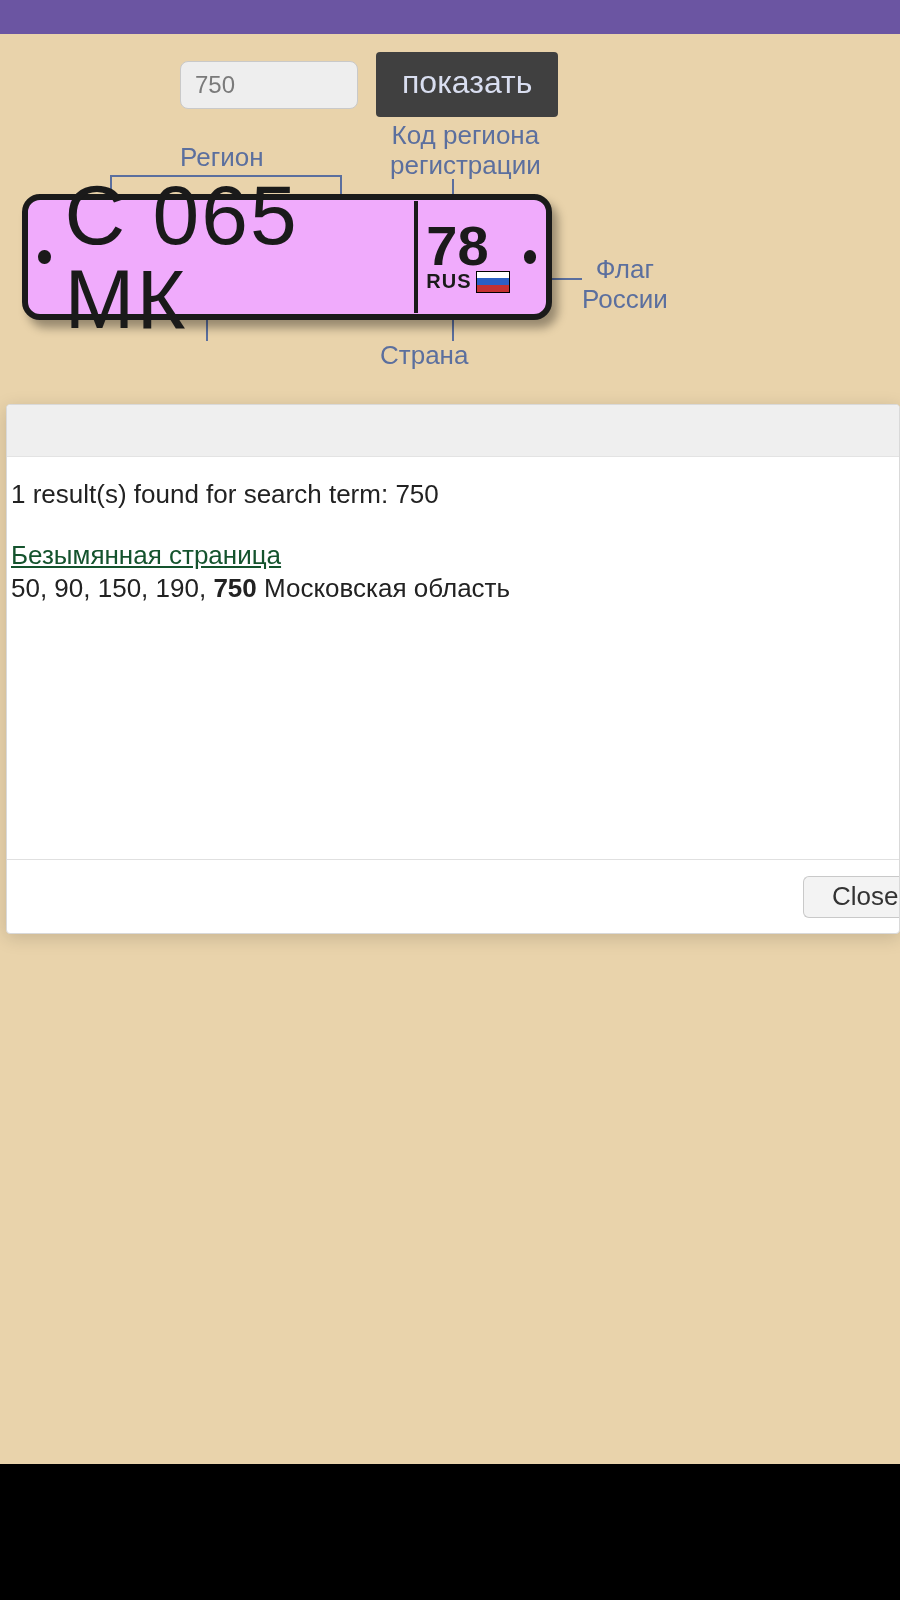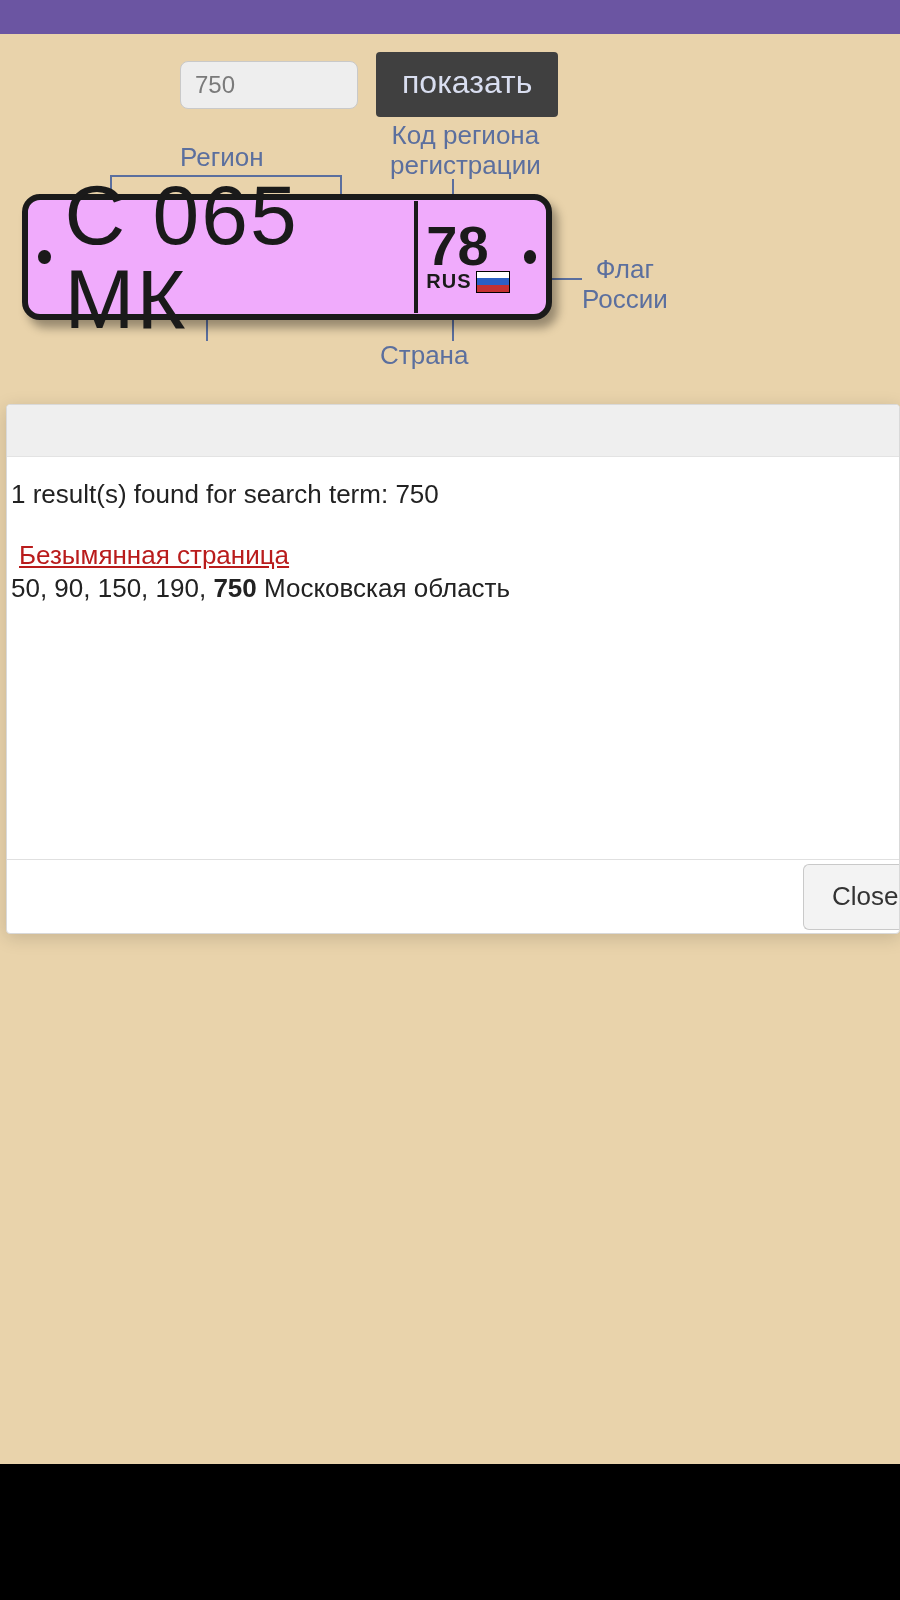--- a/index.html
+++ b/index.html
@@ -41,25 +41,25 @@
   .h2 { color:#333; font-size:32px; padding: 2px 0 10px 120px; font-weight:400; }
 
   .results-panel {
     position: absolute; left: 6px; top: 404px; width: 894px; height: 530px;
     background: #ffffff; border: 1px solid #d9d9d9; border-radius: 4px;
     box-shadow: 0 4px 18px rgba(0,0,0,0.15);
   }
   .results-header { height: 52px; background:#efefef; border-bottom:1px solid #e3e3e3; border-radius:4px 4px 0 0; }
   .results-body { padding: 22px 4px; font-size: 26px; color:#222; }
   .result-count { margin-bottom: 30px; }
-  .result-link { text-decoration: underline; color:#b91c1c; display:block; margin-bottom:2px;margin-left:8px; }
+  .result-link { text-decoration: underline; color:#14532d; display:block; margin-bottom:2px; }
   .result-line .bold { font-weight:700; }
 
   .results-footer { position:absolute; bottom:0; left:0; right:0; border-top:1px solid #e0e0e0; height:74px; display:flex; justify-content:flex-end; align-items:center; padding-right:0; }
-  .close-btn { background:#f3f3f3; border:1px solid #c9c9c9; border-right:none; border-radius:6px 0 0 6px; height:66px; font-size:26px; color:#333; padding: 0 0 0 28px; width:96px; text-align:left; cursor:pointer; }
+  .close-btn { background:#f3f3f3; border:1px solid #c9c9c9; border-right:none; border-radius:6px 0 0 6px; height:42px; font-size:26px; color:#333; padding: 0 0 0 28px; width:96px; text-align:left; cursor:pointer; }
 
   .bottombar { position:absolute; left:0; bottom:0; width:100%; height:136px; background:#000; }
 </style>
 </head>
 <body>
 
 <div class="topbar"></div>
 
 <div class="search-row">
   <input class="search-input" type="text" value="750" style="">

